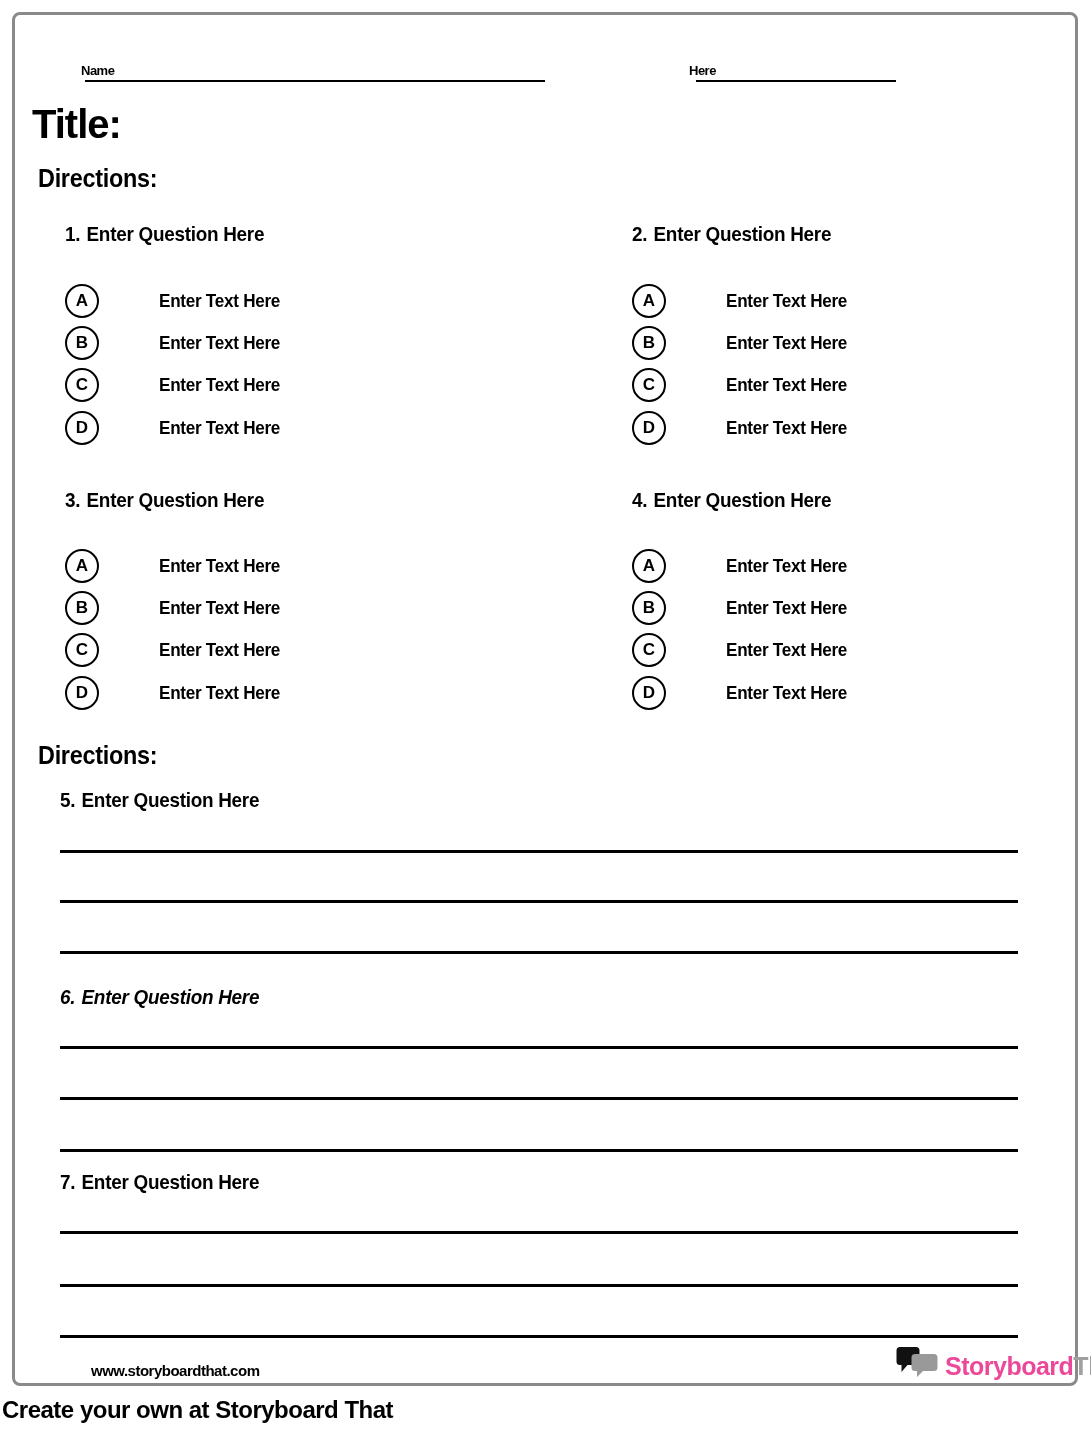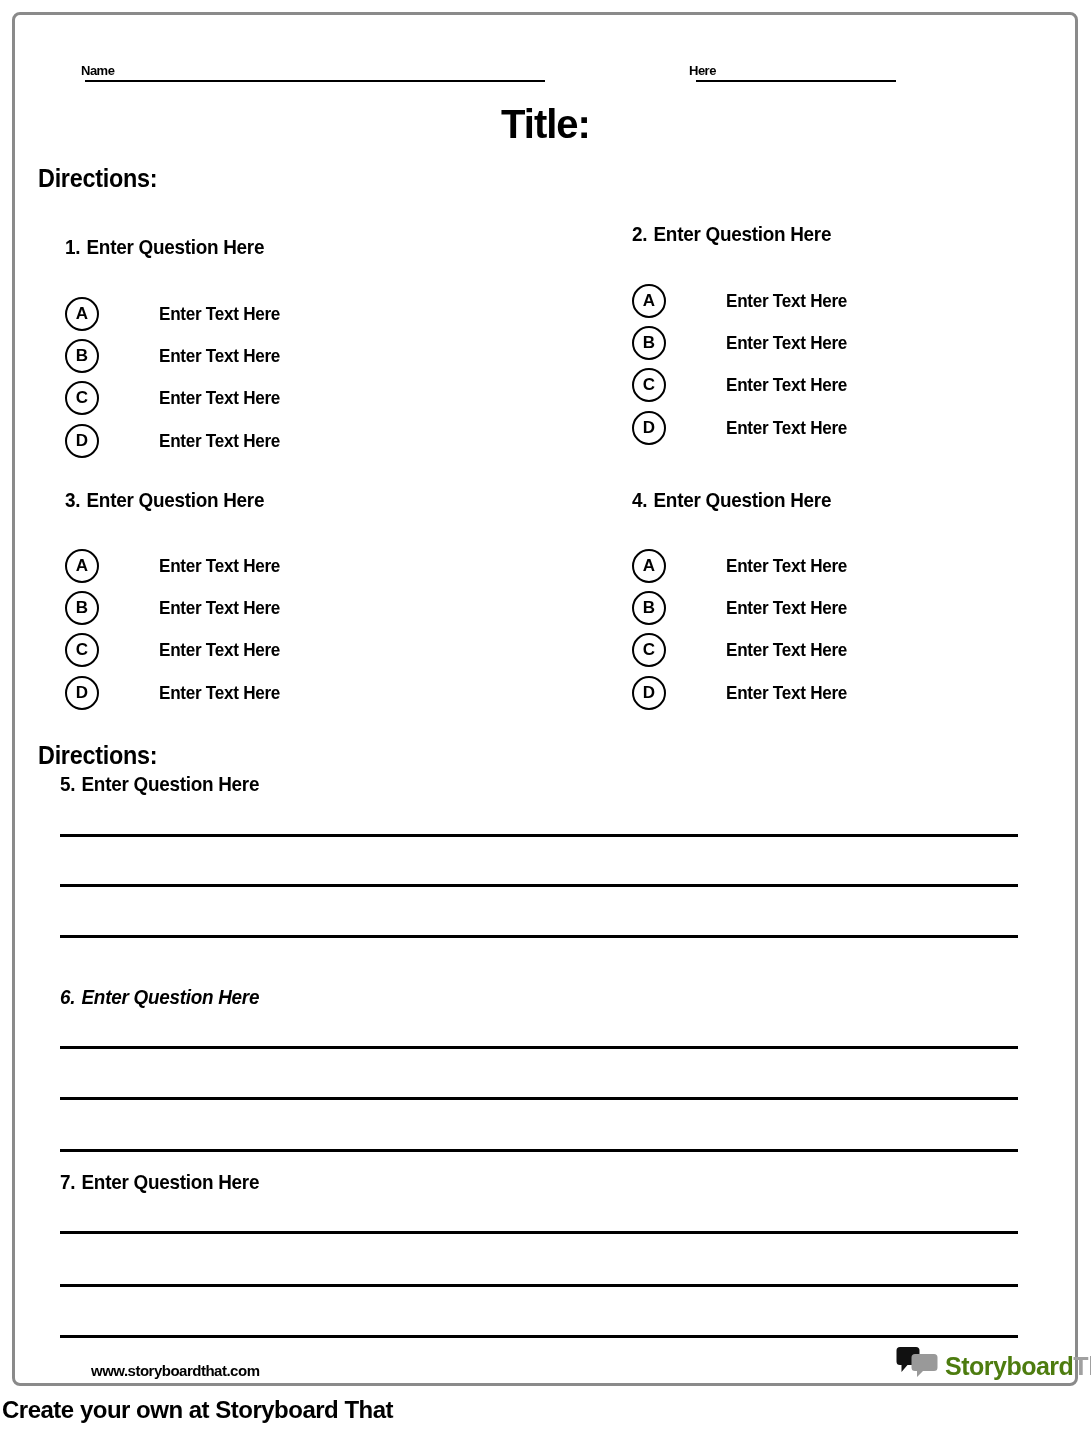--- a/index.html
+++ b/index.html
@@ -20,62 +20,63 @@
   }
   .abs { position:absolute; }
   .cond { transform:scaleX(0.90); transform-origin:left center; letter-spacing:-0.3px; }
   .cond-c { letter-spacing:-0.5px;padding-left:24px; }
 
   .field-label { font-size:13px; font-weight:bold; }
   .field-line { border-bottom:2px solid #000; height:14px; }
 
   .doc-title {
     left:0; top:102px; width:1091px;
-    text-align:center; font-size:40px; font-weight:bold;
+    text-align:left; font-size:40px; font-weight:bold;
     letter-spacing:-1px;
+    padding-left:32px;
   }
   .directions { font-size:26px; font-weight:bold; }
 
   .mc-block { position:absolute; width:470px; height:260px; }
   .q-header { position:absolute; left:0; top:0; font-size:21px; font-weight:bold; white-space:nowrap; }
   .q-num { margin-right:7px; }
   .opt-row { position:absolute; left:0; display:flex; align-items:center; height:34px; }
   .opt-circle {
     width:34px; height:34px; border:2px solid #000; border-radius:50%;
     display:flex; align-items:center; justify-content:center;
     font-size:17px; font-weight:bold; flex:0 0 34px;
   }
   .opt-text { margin-left:60px; font-size:19px; font-weight:bold; white-space:nowrap; }
 
   .open-block { position:absolute; left:60px; width:958px; height:180px; }
   .answer-line { position:absolute; left:0; width:958px; border-top:3px solid #000; height:3px; }
 
   .site-url { font-size:15px; font-weight:bold;margin-left:39px; }
   .logo { display:flex; align-items:center; gap:7px; }
   .logo-text { font-size:25px; font-weight:bold; letter-spacing:-0.5px; white-space:nowrap; }
-  .logo-primary { color:#4d7c0f; }
+  .logo-primary { color:#ec4899; }
   .logo-secondary { color:#a0a0a0; }
   .tagline { font-size:24px; font-weight:bold; letter-spacing:-0.5px; }
 </style>
 </head>
 <body>
 
 <div class="page-frame"></div>
 
 <div class="abs field-label cond-c" style="left:57px; top:63px;">Name</div>
 <div class="abs field-line" style="left:85px; top:68px; width:460px;"></div>
 
 <div class="abs field-label cond-c" style="left:665px; top:63px;">Here</div>
 <div class="abs field-line" style="left:696px; top:68px; width:200px;"></div>
 
 <div class="abs doc-title">Title:</div>
 
 <div class="abs directions cond" style="left:38px; top:163px;">Directions:</div>
 
-<div class="mc-block" style="left:65px; top:235px;">
+<div class="mc-block" style="left:65px; top:222px;">
   <div class="q-header cond">
     <span class="q-num">1.</span><span>Enter Question Here</span>
   </div>
   <div class="opt-row" style="top:62px;">
     <span class="opt-circle">A</span>
     <span class="opt-text cond">Enter Text Here</span>
   </div>
   <div class="opt-row" style="top:104px;">
     <span class="opt-circle">B</span>
     <span class="opt-text cond">Enter Text Here</span>
@@ -151,21 +152,21 @@
     <span class="opt-text cond">Enter Text Here</span>
   </div>
   <div class="opt-row" style="top:188px;">
     <span class="opt-circle">D</span>
     <span class="opt-text cond">Enter Text Here</span>
   </div>
 </div>
 
 <div class="abs directions cond" style="left:38px; top:740px;">Directions:</div>
 
-<div class="open-block" style="top:772px;">
+<div class="open-block" style="top:788px;">
   <div class="q-header cond">
     <span class="q-num">5.</span><span>Enter Question Here</span>
   </div>
   <div class="answer-line" style="top:62px;"></div>
   <div class="answer-line" style="top:112px;"></div>
   <div class="answer-line" style="top:163px;"></div>
 </div>
 
 <div class="open-block" style="top:985px;font-style:italic;">
   <div class="q-header cond">

